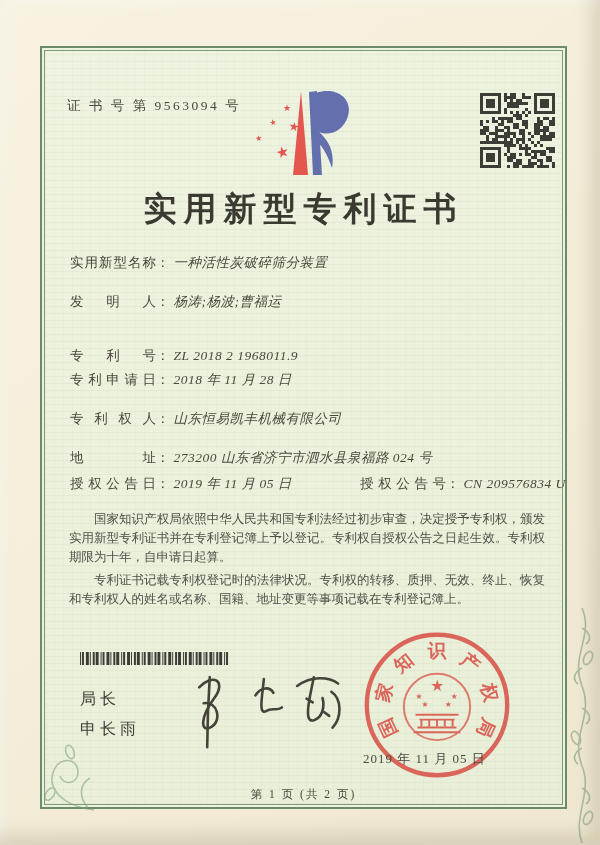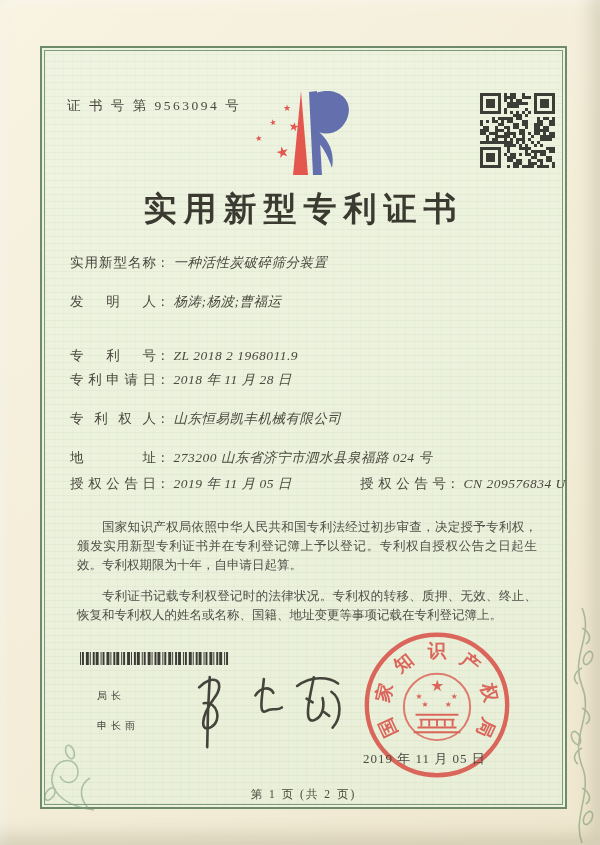--- a/index.html
+++ b/index.html
@@ -18,22 +18,22 @@
   .certno{left:22px;top:46px;font-size:13.5px;letter-spacing:2.5px;color:#4a483e;}
   .title{left:0;top:136px;width:100%;text-align:center;font-size:33px;font-weight:700;
     letter-spacing:7px;color:#3b3a31;}
   .row{left:25px;height:18px;font-size:13.5px;color:#4a483e;white-space:nowrap;}
   .lbl{display:inline-block;width:86px;text-align:justify;text-align-last:justify;vertical-align:top;}
   .colon{display:inline-block;margin-right:4px;}
   .val{letter-spacing:.5px;font-style:italic;}
   .grant2{position:absolute;left:290px;top:0;}
   .paras{left:20px;top:455px;width:484px;font-size:12.5px;line-height:19px;color:#4f5048;
     text-align:justify;}
-  .paras p{margin:12px;text-indent:2em;}
-  .signer{left:52px;font-size:10px;letter-spacing:4px;color:#3f3e37;}
+  .paras p{margin:4px;text-indent:2em;}
+  .signer{left:35px;font-size:16px;letter-spacing:4px;color:#3f3e37;}
   .sealdate{left:318px;top:699px;font-size:13px;letter-spacing:1px;color:#4c4a42;z-index:6;}
   .footer{left:0;top:736px;width:100%;text-align:center;font-size:11.5px;letter-spacing:2px;color:#4a493f;}
   .backnote{left:0;top:861px;width:560px;text-align:left;font-size:12px;letter-spacing:3px;color:#585950;opacity:.85;}
   svg{display:block;}
 </style>
 </head>
 <body>
 
 <div class="paper">
 

